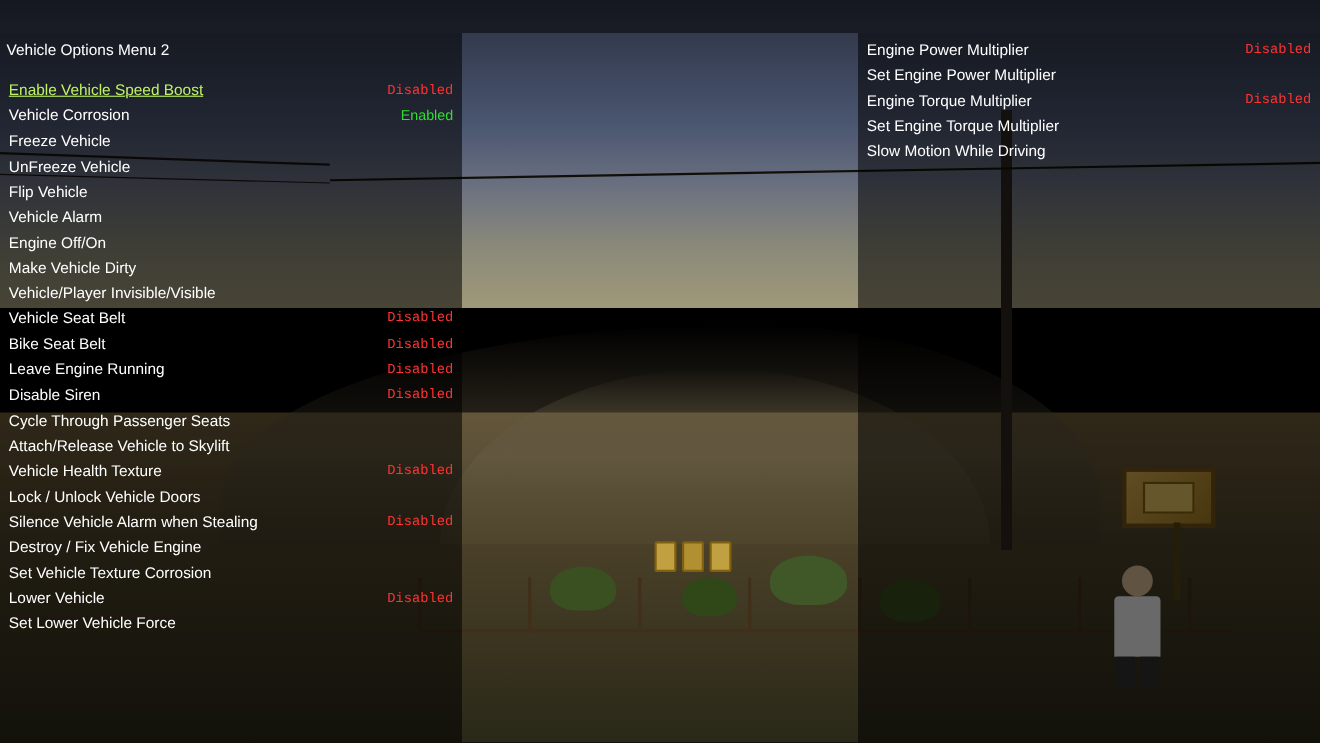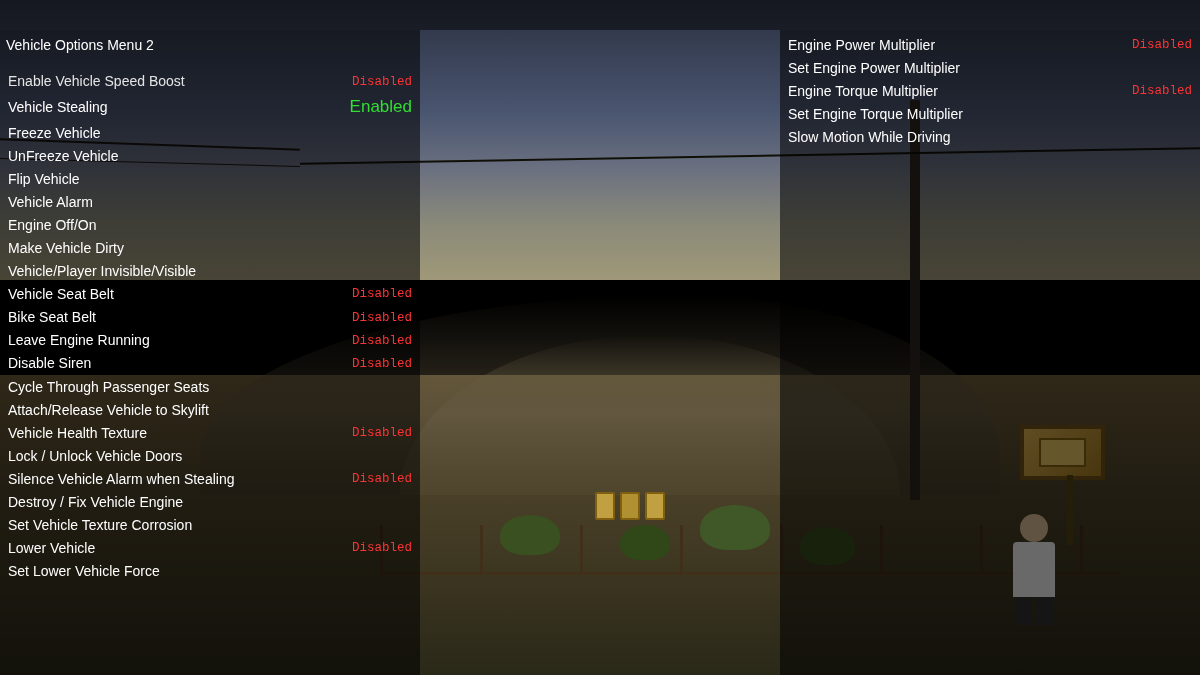--- a/index.html
+++ b/index.html
@@ -110,32 +110,33 @@
       line-height: 1.65;
       padding: 0 2px;
     }
 
     .menu-item-label {
       color: #ffffff;
       font-size: 14px;
     }
 
     .menu-item-label.selected {
-      color: #e5e5e5;
+      color: #bef264;
+      text-decoration: underline;
     }
 
     .status-disabled {
       color: #ff3333;
       font-size: 12.5px;
       font-family: Liberation Mono, monospace;
     }
 
     .status-enabled {
       color: #33dd33;
-      font-size: 17px;
+      font-size: 13px;
     }
   </style>
 </head>
 <body>
 
 <div class="sky-gradient"></div>
 <div class="ground"></div>
 
 <div style="position:absolute;bottom:180px;left:200px;width:800px;height:200px;z-index:1;
   background:linear-gradient(180deg,transparent 0%,rgba(90,80,60,0.6) 60%,rgba(70,60,40,0.8) 100%);
@@ -191,21 +192,21 @@
 <div class="left-menu">
   <div class="menu-title">Vehicle Options Menu 2</div>
 
   <div id="left-menu-items">
 
   <div class="menu-item">
         <span class="menu-item-label selected">Enable Vehicle Speed Boost</span>
         <span class="status-disabled">Disabled</span>
       </div>
       <div class="menu-item">
-        <span class="menu-item-label">Vehicle Stealing</span>
+        <span class="menu-item-label">Vehicle Corrosion</span>
         <span class="status-enabled">Enabled</span>
       </div>
       <div class="menu-item">
         <span class="menu-item-label">Freeze Vehicle</span>
       </div>
       <div class="menu-item">
         <span class="menu-item-label">UnFreeze Vehicle</span>
       </div>
       <div class="menu-item">
         <span class="menu-item-label">Flip Vehicle</span>

